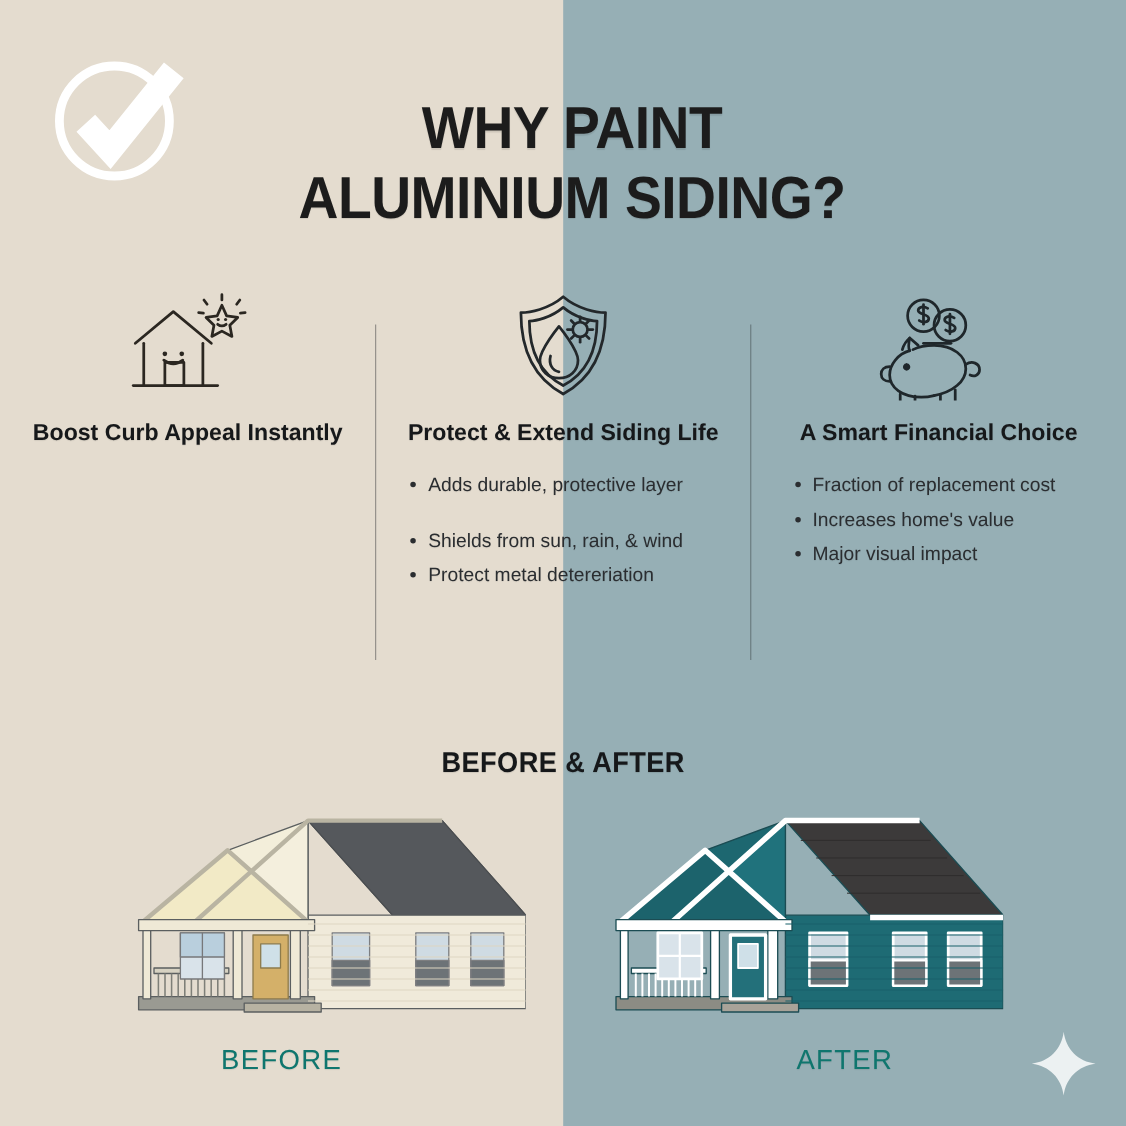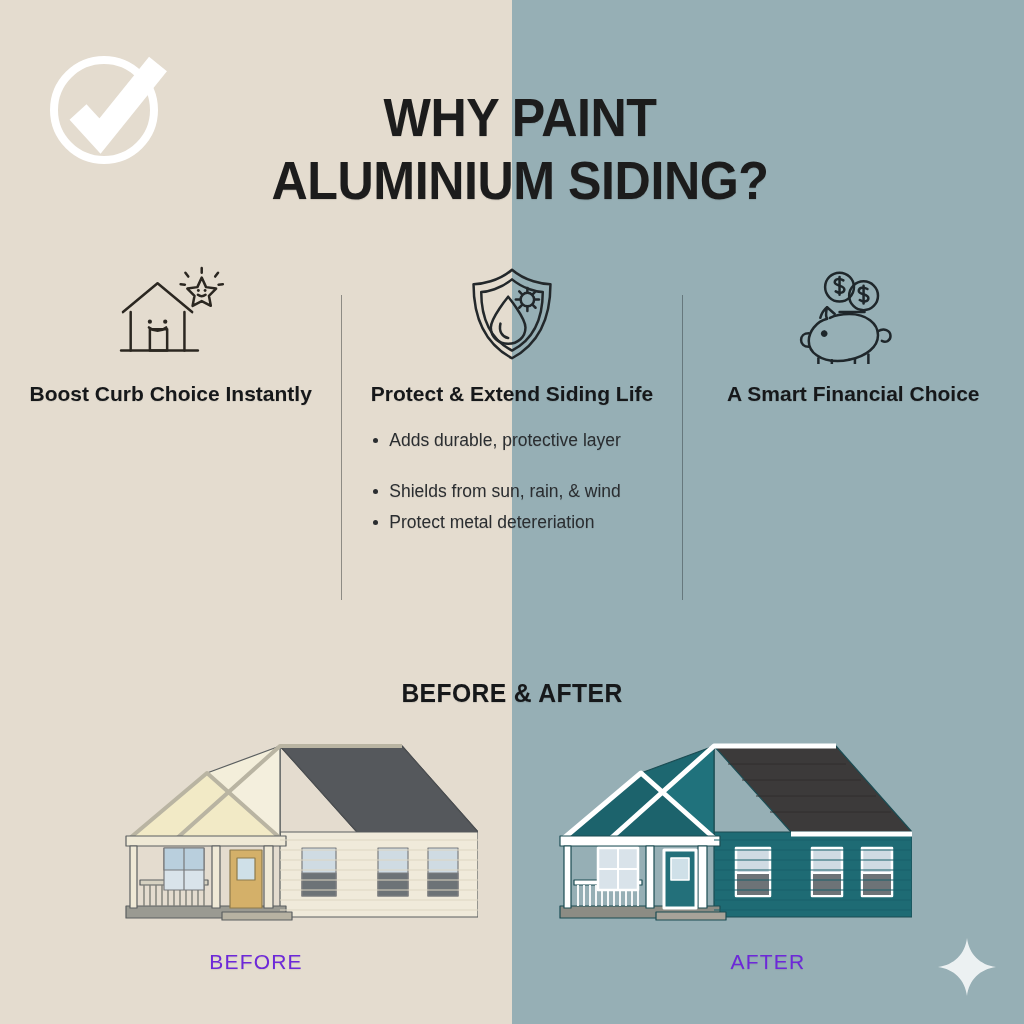--- a/index.html
+++ b/index.html
@@ -142,23 +142,23 @@
 
   .captions {
     position: absolute;
     left: 0; top: 950px;
     width: 1024px;
     display: flex;
   }
   .caption {
     flex: 1 1 0;
     text-align: center;
-    font-size: 21px;
+    font-size: 25px;
     letter-spacing: 1.2px;
-    color: #6d28d9;
+    color: #0f766e;
     text-shadow: 0 1px 1px rgba(0,0,0,0.08);
   }
 
   .sparkle {
     position: absolute;
     left: 936px; top: 936px;
     width: 62px; height: 62px;
   }
 </style>
 </head>
@@ -203,21 +203,21 @@
             <circle cx="95.5" cy="25.5" r="1.5" fill="#2b2721" stroke="none"></circle>
             <path d="M88 30 Q92 33 96 30"></path>
             <path d="M92 2 L92 7"></path>
             <path d="M75 7 L78 11"></path>
             <path d="M109 7 L106 11"></path>
             <path d="M70 19 L74.5 19.5"></path>
             <path d="M114 19 L109.5 19.5"></path>
           </g>
         </svg>
       </div>
-      <div class="col-head">Boost Curb Choice Instantly</div>
+      <div class="col-head">Boost Curb Appeal Instantly</div>
     </div>
 
     <div class="col col-2">
       <div class="col-icon">
         <svg viewBox="0 0 100 104" width="100" height="100">
           <g fill="none" stroke="#23282b" stroke-width="2.6" stroke-linecap="round" stroke-linejoin="round">
             <path d="M50 6 C36 18 18 21 10 21 C10 60 24 84 50 98 C76 84 90 60 90 21 C82 21 64 18 50 6 Z"></path>
             <path d="M50 16 C38 26 24 29 18 29 C18 59 29 79 50 90 C71 79 82 59 82 29 C76 29 62 26 50 16 Z"></path>
             <path d="M46 34 C46 34 28 56 28 66 C28 76 36 83 46 83 C56 83 64 76 64 66 C64 56 46 34 46 34 Z"></path>
             <path d="M38 62 C36 70 40 76 46 77"></path>
@@ -260,20 +260,25 @@
             <path d="M30 70 a2.4 2.4 0 1 0 0.1 0" fill="#1f272b" stroke-width="2.2"></path>
             <path d="M24 98 L24 104"></path>
             <path d="M38 100 L38 104"></path>
             <path d="M62 99 L62 104"></path>
             <path d="M76 94 L76 104"></path>
             <path d="M46 50 L72 50"></path>
           </g>
         </svg>
       </div>
       <div class="col-head">A Smart Financial Choice</div>
+      <ul class="bullets">
+        <li>Fraction of replacement cost</li>
+        <li>Increases home's value</li>
+        <li>Major visual impact</li>
+      </ul>
     </div>
   </div>
 
   <div class="ba-title">BEFORE &amp; AFTER</div>
 
   <div class="houses">
 
     <div class="house-wrap before">
       <svg viewBox="0 0 366 198" width="366" height="198">
         <g stroke="#5b5f60" stroke-width="1.2" stroke-linejoin="round">

